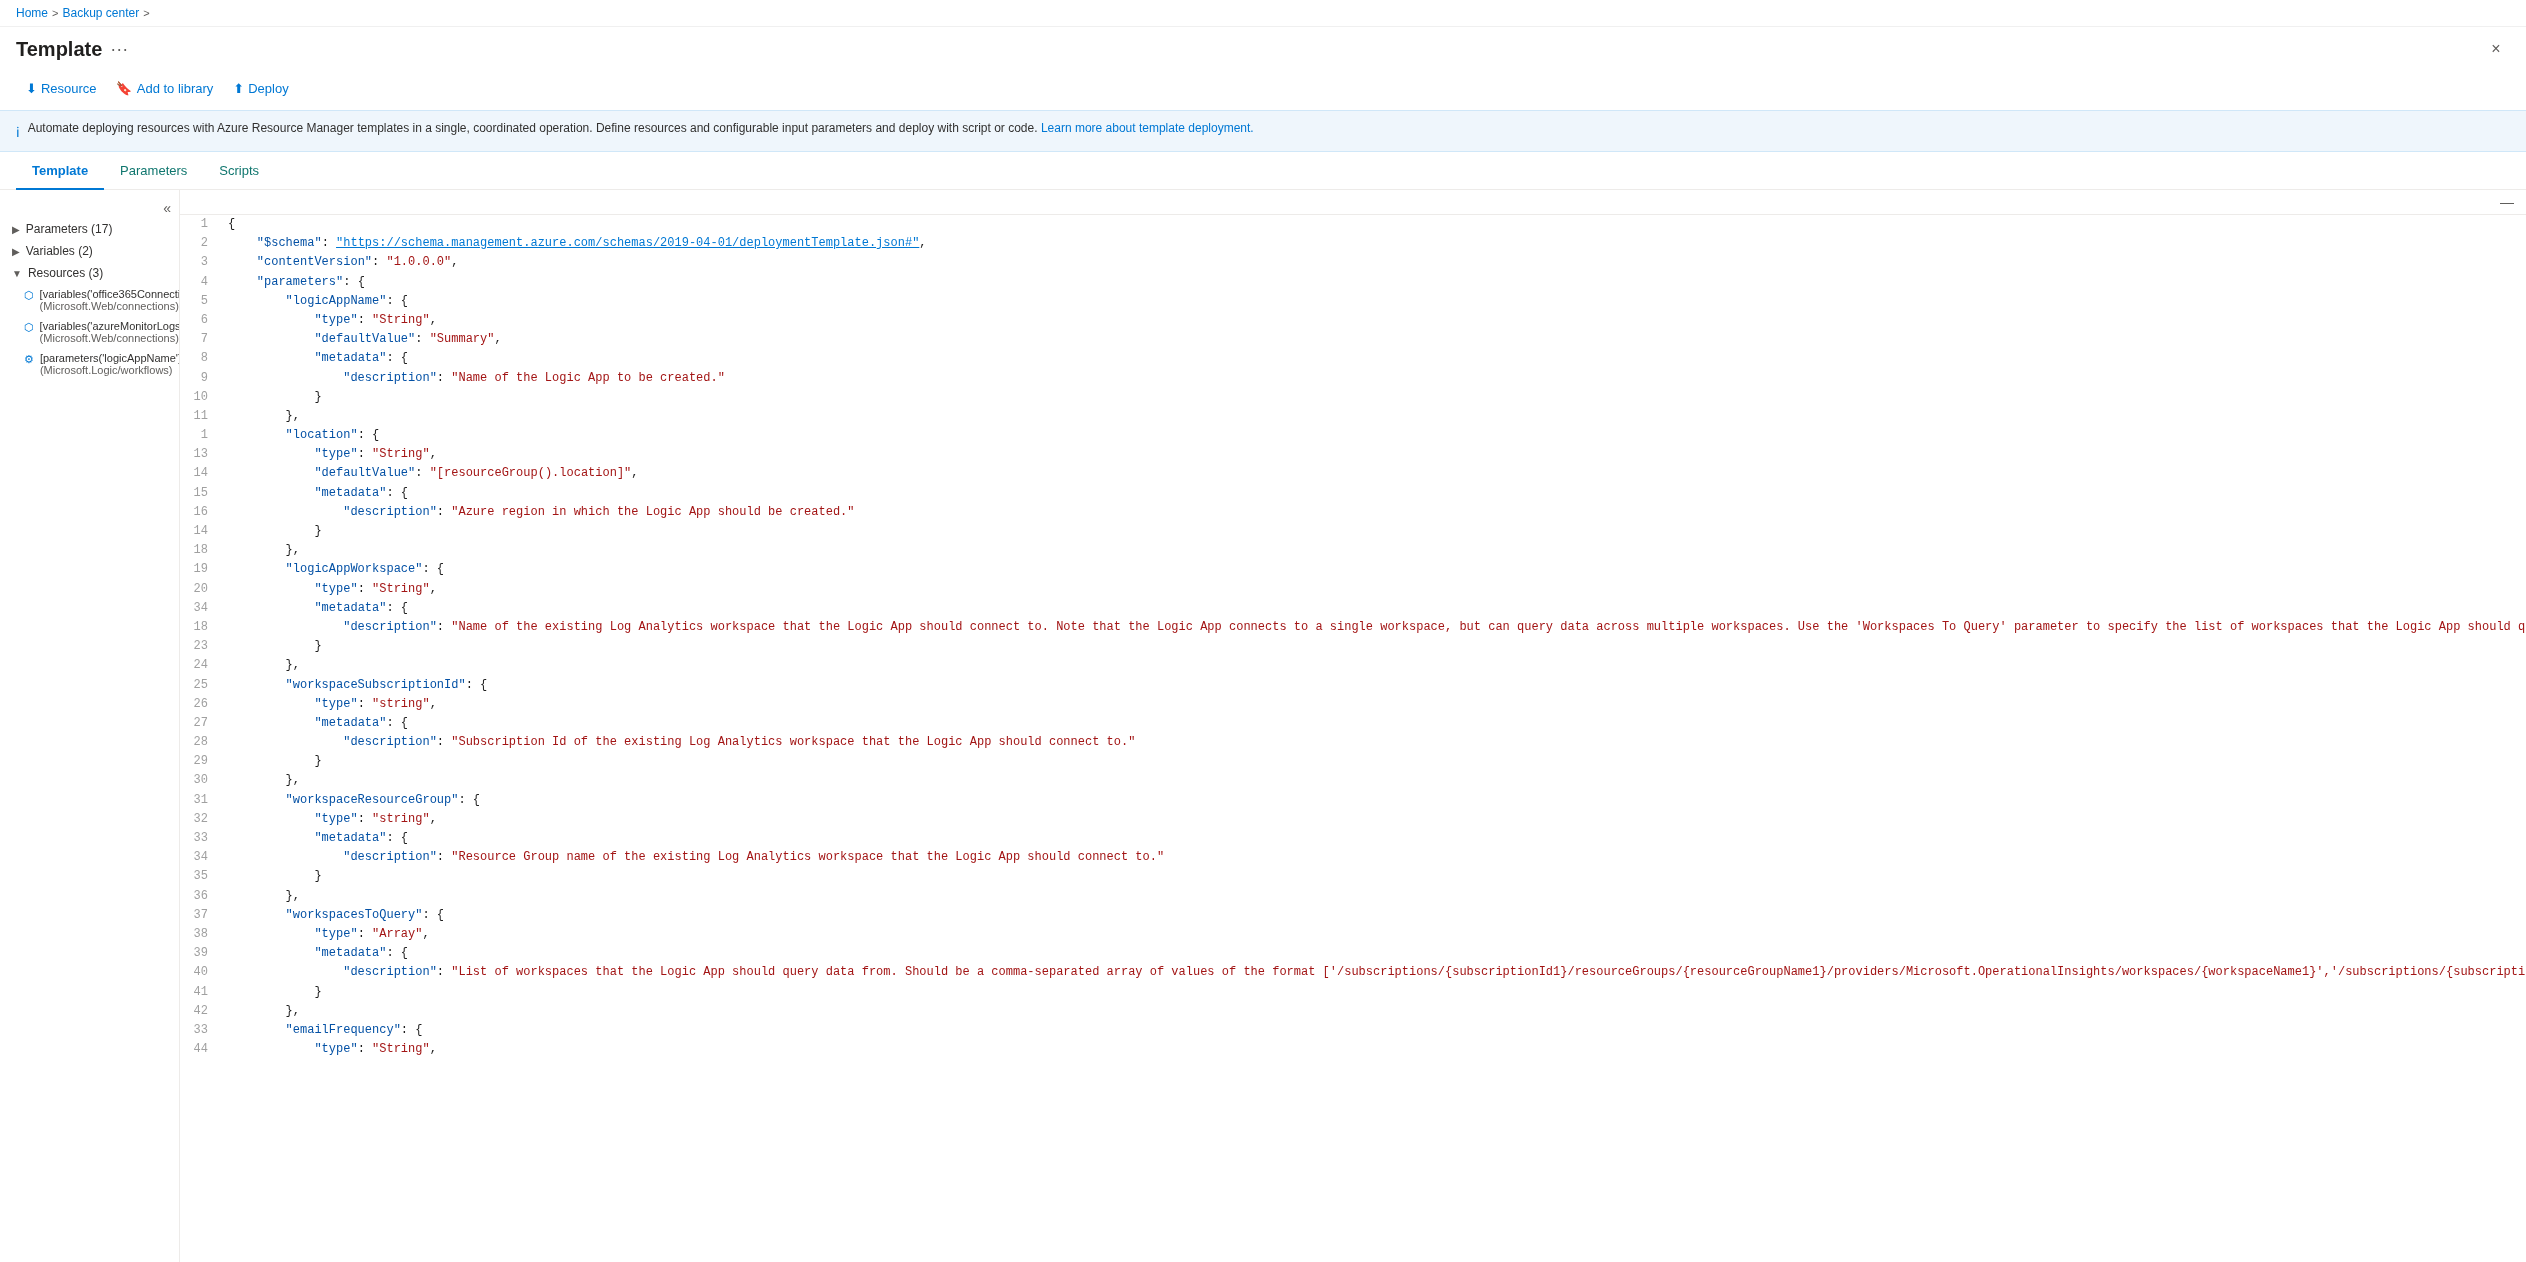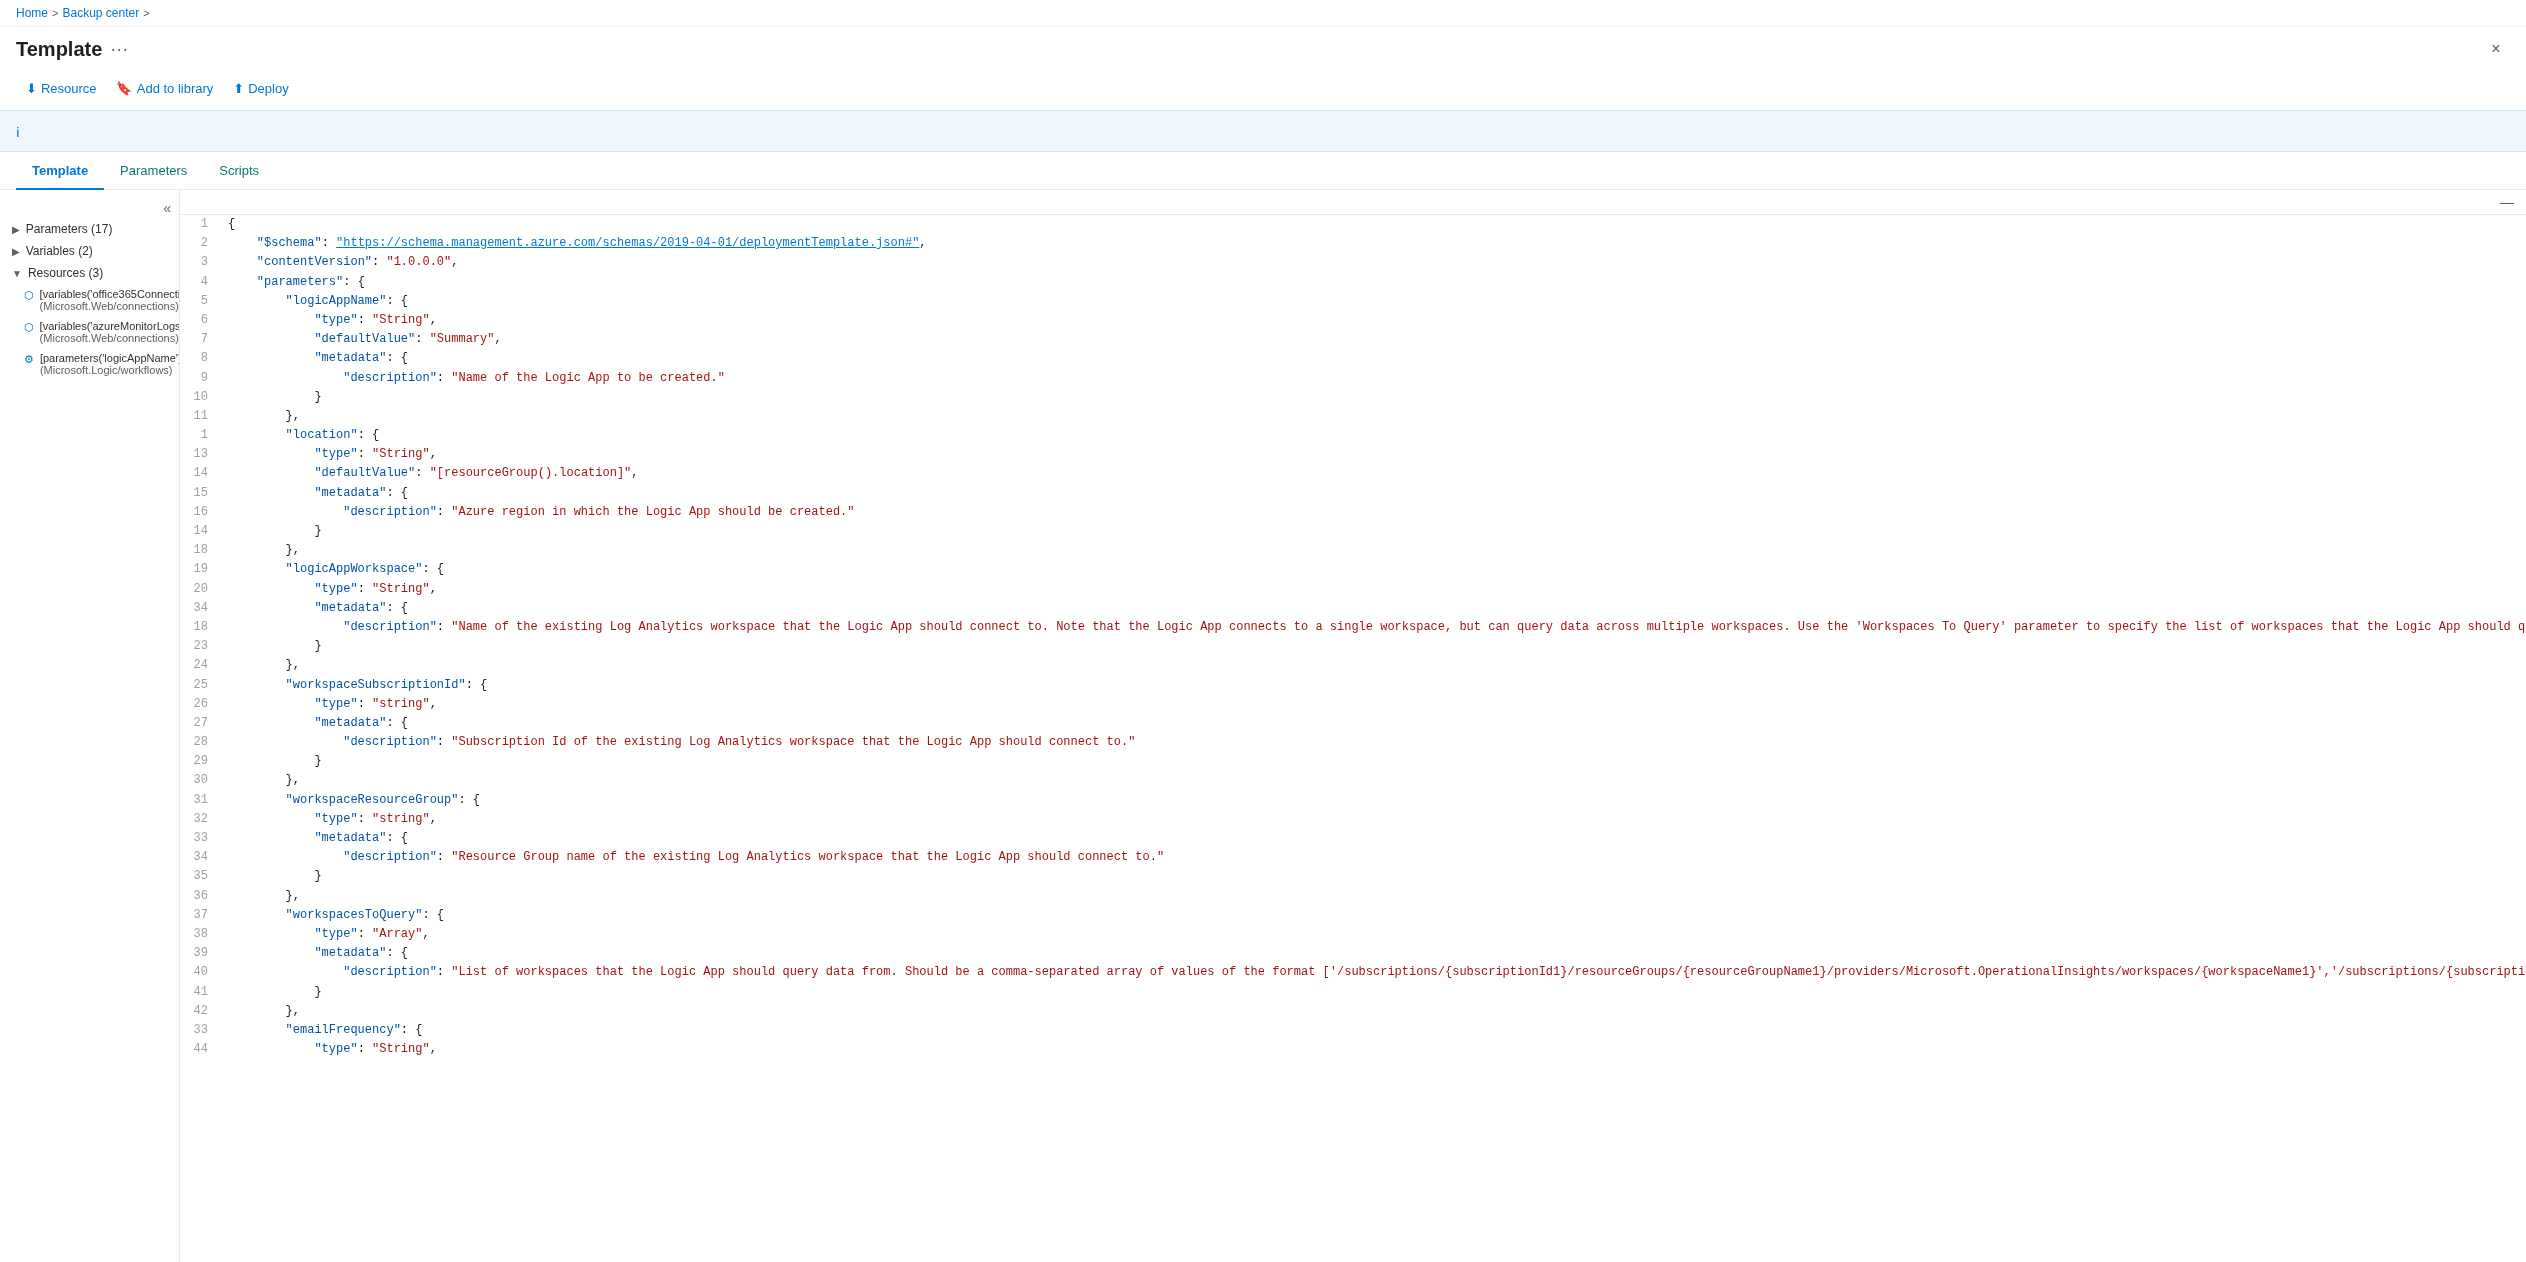--- a/index.html
+++ b/index.html
@@ -149,20 +149,24 @@
     <span>Add to library</span>
   </button>
   <button class="toolbar-btn">
     <span class="icon">⬆</span>
     <span>Deploy</span>
   </button>
 </div>
 
 <div class="info-banner">
   <span class="info-icon">ℹ</span>
+  <span>
+    <span>Automate deploying resources with Azure Resource Manager templates in a single, coordinated operation. Define resources and configurable input parameters and deploy with script or code.</span>
+    <a class="info-link">Learn more about template deployment.</a>
+  </span>
 </div>
 
 <div class="tabs">
   <div class="tab active">Template</div>
   <div class="tab">Parameters</div>
   <div class="tab">Scripts</div>
 </div>
 
 <div class="main-content">
 

